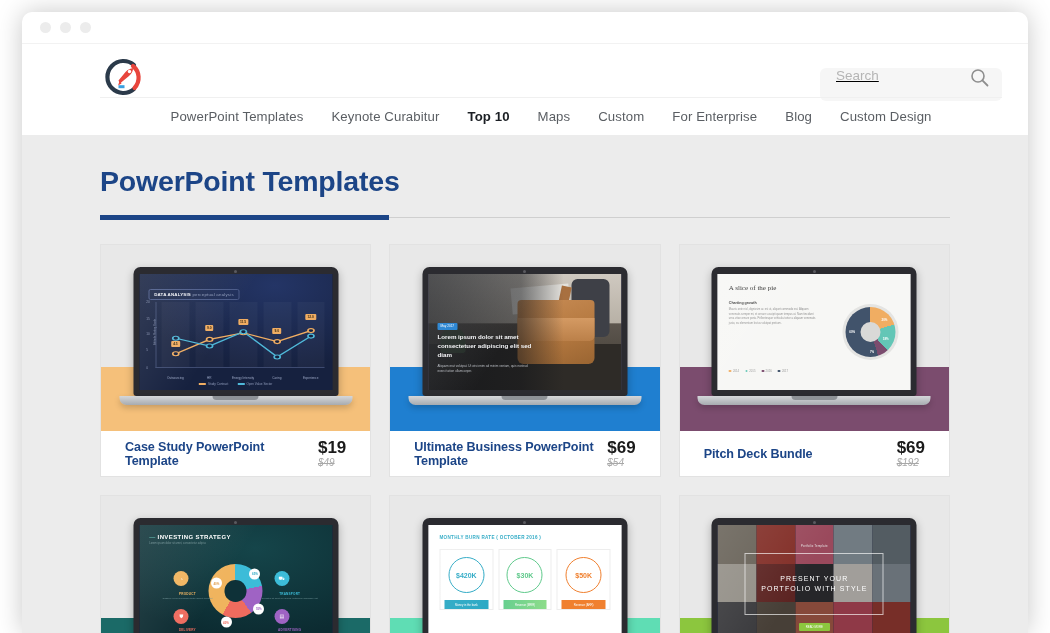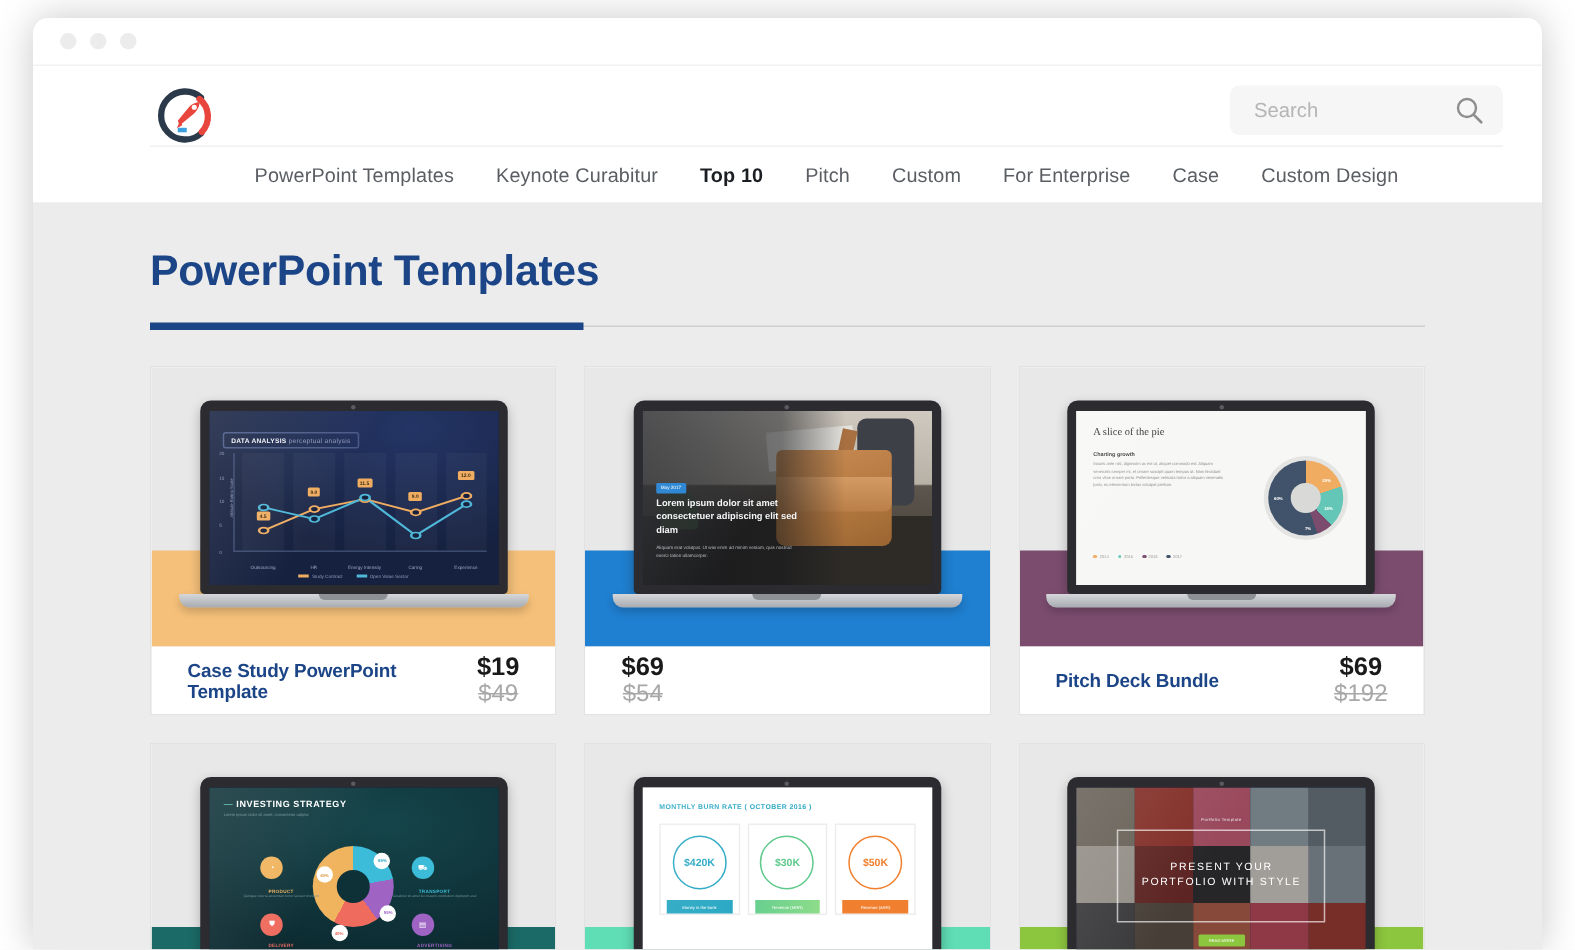--- a/index.html
+++ b/index.html
@@ -24,23 +24,23 @@
     height: 32px; background: #ffffff;
     display: flex; align-items: center; padding-left: 18px;
     border-bottom: 1px solid #f2f2f2;
   }
   .dot { width: 11px; height: 11px; border-radius: 50%; background: #ececec; margin-right: 9px; }
 
   
   .site-header { background: #fff; height: 91px; position: relative; }
   .logo-wrap { position: absolute; left: 78px; top: 11px; width: 44px; height: 44px; }
   .searchbox {
-    position: absolute; right: 26px; top: 13px;
+    position: absolute; right: 26px; top: 24px;
     width: 182px; height: 33px; background: #f6f6f6;
-    border-radius: 6px; display: flex; align-items: center;
+    border-radius: 6px; display: flex; align-items: flex-start; text-decoration: underline;
   }
   .searchbox input {
     border: 0; outline: 0; background: transparent;
     font-family: "Liberation Sans", sans-serif;
     font-size: 13.5px; color: #3a3a3a; padding: 0 8px 0 16px; flex: 1; width: 100%;
   }
   .searchbox input::placeholder { color: #b5b5b5; }
   .search-icon { width: 30px; margin-right: 8px; display:flex; align-items:center; justify-content:center; }
 
   .navbar {
@@ -77,23 +77,23 @@
     background: #fff; border: 1px solid #e2e2e2;
     overflow: hidden; cursor: pointer;
   }
   .thumb { position: relative; height: 186px; background: #e8e8e8; overflow: hidden; }
   .band { position: absolute; left: 0; right: 0; bottom: 0; height: 64px; }
   .card-foot {
     height: 45px; display: flex; align-items: center;
     justify-content: space-between; padding: 0 24px;
   }
   .card-name { font-size: 12.6px; font-weight: bold; color: #1c4587; letter-spacing: -.1px; }
-  .price-col { text-align: center; line-height: 1; }
+  .price-col { text-align: left; line-height: 1; }
   .price-now { font-size: 17px; font-weight: bold; color: #1a1a1a; }
-  .price-old { font-size: 16px; color: #a8a8a8; text-decoration: line-through; margin-top: 2px; }
+  .price-old { font-size: 10px; color: #a8a8a8; text-decoration: line-through; margin-top: 2px; font-style: italic; }
 
   
   .laptop { position: absolute; left: 50%; transform: translateX(-50%); top: 22px; width: 205px; }
   .lid {
     background: #2b2b30; border-radius: 7px 7px 3px 3px;
     padding: 7px 6px 6px 6px; position: relative;
     box-shadow: 0 3px 8px rgba(0,0,0,.25);
   }
   .cam { position:absolute; left:50%; top:3px; transform:translateX(-50%); width:3px;height:3px;border-radius:50%;background:#5a5a60; }
   .screenarea { height: 116px; overflow: hidden; position: relative; background:#16213f; }
@@ -229,24 +229,24 @@
             <circle cx="8" cy="8" r="6" fill="none" stroke="#8e8e8e" stroke-width="1.6"></circle>
             <line x1="12.4" y1="12.4" x2="17.5" y2="17.5" stroke="#8e8e8e" stroke-width="1.8" stroke-linecap="round"></line>
           </svg>
         </span>
       </div>
 
       <nav class="navbar">
         <span class="nav-item">PowerPoint Templates</span>
         <span class="nav-item">Keynote Curabitur</span>
         <span class="nav-item active">Top 10</span>
-        <span class="nav-item">Pitch</span>
+        <span class="nav-item">Maps</span>
         <span class="nav-item">Custom</span>
         <span class="nav-item">For Enterprise</span>
-        <span class="nav-item">Case</span>
+        <span class="nav-item">Blog</span>
         <span class="nav-item">Custom Design</span>
       </nav>
     </div>
 
     <div class="page">
       <h1 class="page-title">PowerPoint Templates</h1>
       <div class="title-rule"></div>
 
       <div class="grid">
 
@@ -353,20 +353,21 @@
                     </div>
                   </div>
                 </div>
               </div>
               <div class="base">
                   <span class="notch"></span>
                 </div>
             </div>
           </div>
           <div class="card-foot">
+            <span class="card-name">Ultimate Business PowerPoint Template</span>
             <span class="price-col">
               <div class="price-now">$69</div>
               <div class="price-old">$54</div>
             </span>
           </div>
         </div>
 
         <div class="card">
           <div class="thumb">
             <div class="band" style="background:#7b4c6e"></div>

